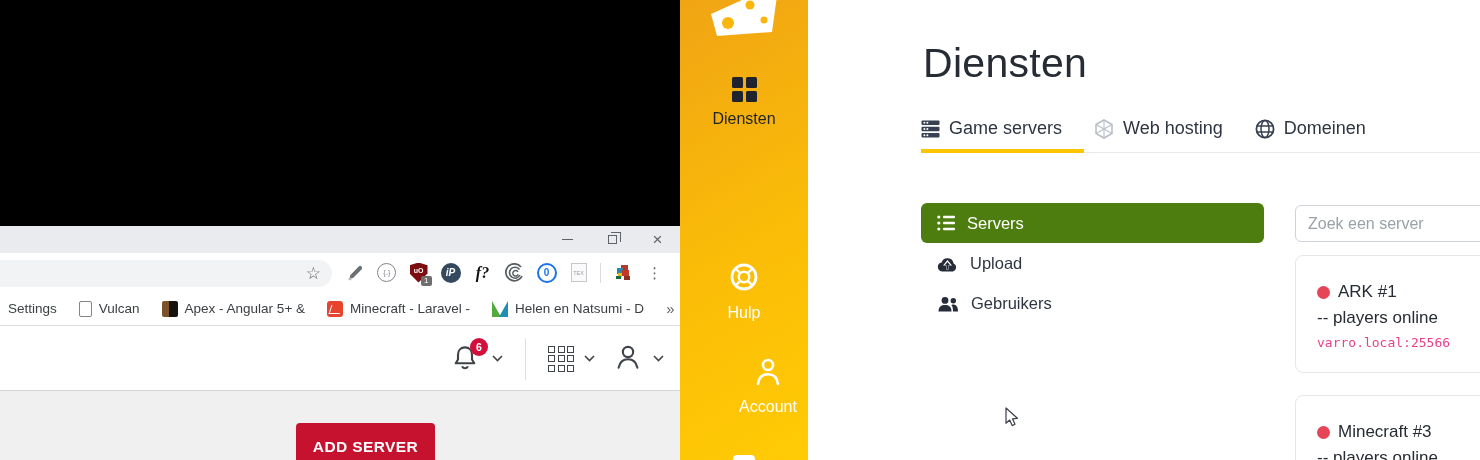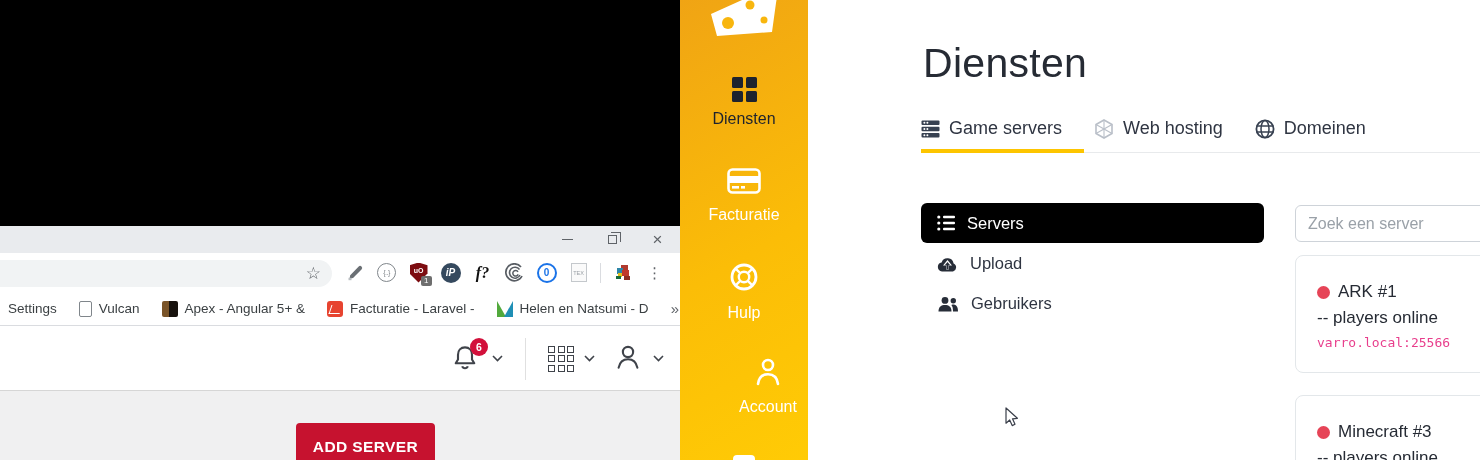--- a/index.html
+++ b/index.html
@@ -93,21 +93,21 @@
   .main { position:absolute; left:808px; top:0; width:672px; height:460px; background:#fff; color:#272d38; }
   .page-title { position:absolute; left:115px; top:40px; font-size:41px; font-weight:500; color:#262b34; letter-spacing:0.3px; }
   .tabs { position:absolute; left:113px; top:118px; display:flex; gap:32px; align-items:center; }
   .tab { display:flex; align-items:center; gap:9px; font-size:18px; font-weight:500; color:#2f3542; cursor:pointer; white-space:nowrap; }
   .tabline-gray { position:absolute; left:113px; top:152px; width:559px; height:1px; background:#e8eaec; }
   .tabline-yellow { position:absolute; left:113px; top:149px; width:163px; height:4px; background:#fdc500; }
 
   .menu { position:absolute; left:113px; top:203px; width:343px; }
   .menu-item { height:40px; display:flex; align-items:center; gap:12px; padding-left:16px;
     font-size:16.5px; color:#2f3542; cursor:pointer; border-radius:6px; }
-  .menu-item.active { background:#000000; color:#fff; font-weight:500; }
+  .menu-item.active { background:#4d7c0f; color:#fff; font-weight:500; }
 
   .rightcol { position:absolute; left:487px; top:0; width:210px; }
   .search-input { position:absolute; left:0; top:205px; width:210px; height:37px; border:1px solid #ced3d9;
     border-radius:6px; padding:0 12px; font-size:16px; color:#3c4249; font-family:"Liberation Sans", sans-serif; outline:none; }
   .search-input::placeholder { color:#9aa1a8; }
   .card { position:absolute; left:0; width:210px; background:#fff; border:1px solid #e3e7ea; border-radius:8px; padding:26px 0 0 21px; }
   .card1 { top:255px; height:118px; }
   .card2 { top:395px; height:110px; }
   .dotrow { display:flex; align-items:center; gap:8px; }
   .dot { width:13px; height:13px; border-radius:50%; background:#e64457; flex:0 0 auto; }
@@ -201,21 +201,21 @@
       <span class="bm">
         <span class="bm-doc"></span>
         <span>Vulcan</span>
       </span>
       <span class="bm">
         <span class="bm-apex"></span>
         <span>Apex - Angular 5+ &amp;</span>
       </span>
       <span class="bm">
         <span class="bm-laravel"></span>
-        <span>Facturatie - Laravel -</span>
+        <span>Minecraft - Laravel -</span>
       </span>
       <span class="bm">
         <span class="bm-tri"></span>
         <span>Helen en Natsumi - D</span>
       </span>
       <span class="bm-overflow">»</span>
     </div>
 
     <div class="page-header">
       <div class="hdr-cluster">
@@ -273,29 +273,20 @@
     <div class="nav-item active" style="top:74px;">
       <span class="grid4">
           <i></i>
           <i></i>
           <i></i>
           <i></i>
         </span>
       <span class="nav-label">Diensten</span>
     </div>
 
-    <div class="nav-item" style="top:168px;">
-      <svg width="34" height="26" viewBox="0 0 34 26">
-        <rect x="1.5" y="1.5" width="31" height="23" rx="4" fill="none" stroke="#ffffff" stroke-width="2.6"></rect>
-        <rect x="1.5" y="8" width="31" height="7" fill="#ffffff"></rect>
-        <rect x="5" y="18" width="7" height="2.6" fill="#ffffff"></rect>
-        <rect x="14" y="18" width="4" height="2.6" fill="#ffffff"></rect>
-      </svg>
-      <span class="nav-label">Facturatie</span>
-    </div>
 
     <div class="nav-item" style="top:262px;">
       <svg width="30" height="30" viewBox="0 0 30 30">
         <circle cx="15" cy="15" r="12" fill="none" stroke="#ffffff" stroke-width="2.8"></circle>
         <circle cx="15" cy="15" r="5.2" fill="none" stroke="#ffffff" stroke-width="2.4"></circle>
         <line x1="7" y1="7" x2="11.2" y2="11.2" stroke="#ffffff" stroke-width="2.4"></line>
         <line x1="23" y1="7" x2="18.8" y2="11.2" stroke="#ffffff" stroke-width="2.4"></line>
         <line x1="7" y1="23" x2="11.2" y2="18.8" stroke="#ffffff" stroke-width="2.4"></line>
         <line x1="23" y1="23" x2="18.8" y2="18.8" stroke="#ffffff" stroke-width="2.4"></line>
       </svg>

